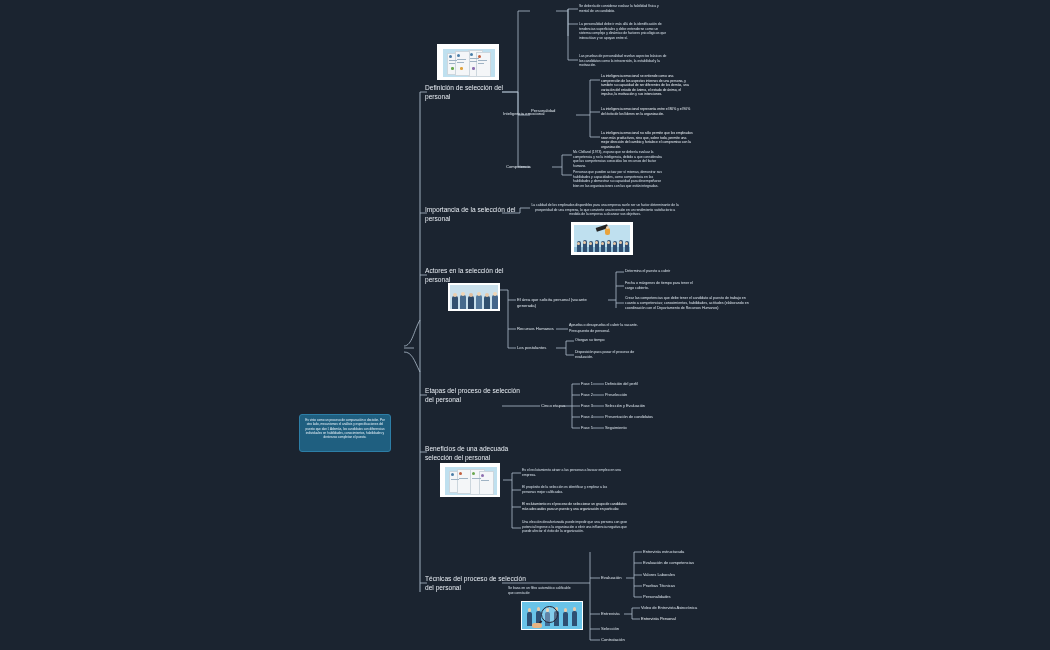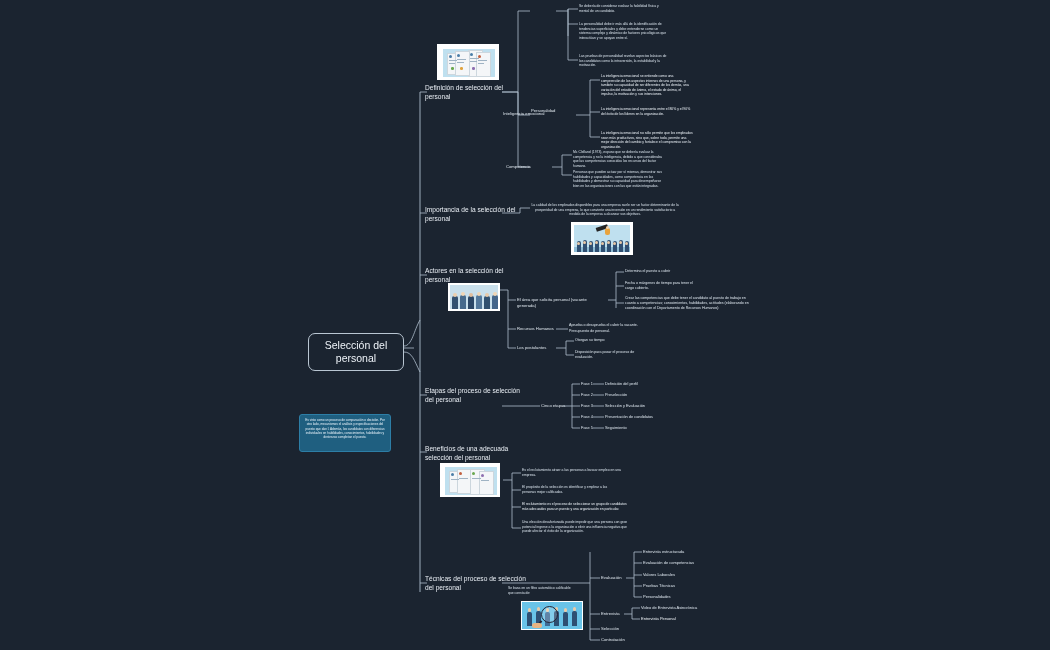--- a/index.html
+++ b/index.html
@@ -178,23 +178,20 @@
       <path d="M634,575 L642,575"></path>
       <path d="M634,586 L642,586"></path>
       <path d="M634,597 L642,597"></path>
       <path d="M624,614 L632,614"></path>
       <path d="M632,608 L632,619"></path>
       <path d="M632,608 L640,608"></path>
       <path d="M632,619 L640,619"></path>
     </g>
   </svg>
 
-  <div class="node root">
-    <span>Selección del personal</span>
-  </div>
 
   <div class="node note">
     <span class="cap"></span>
     <span>Es visto como un proceso de comparación o decisión. Por otro lado, mecanismos el análisis y especificaciones del puesto que dan l. Además, los candidatos con diferencias individuales en habilidades, conocimientos, habilidades y destrezas completan el puesto.</span>
   </div>
 
   <div class="node branch b1">Definición de selección del personal</div>
   <div class="node thumb t1">
     <div class="wt"></div>
     <div class="sw" style="left:5px;top:4px;width:52px;height:28px;background:#bfe0ef;"></div>

